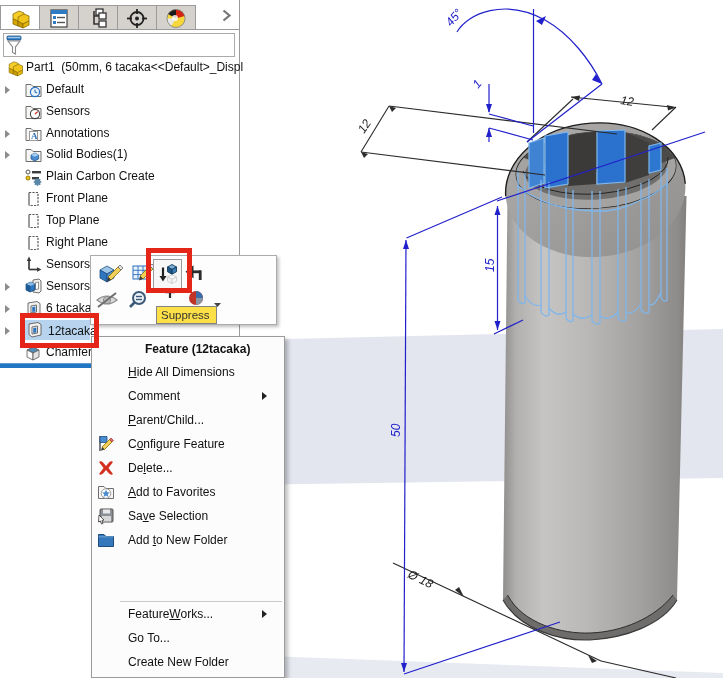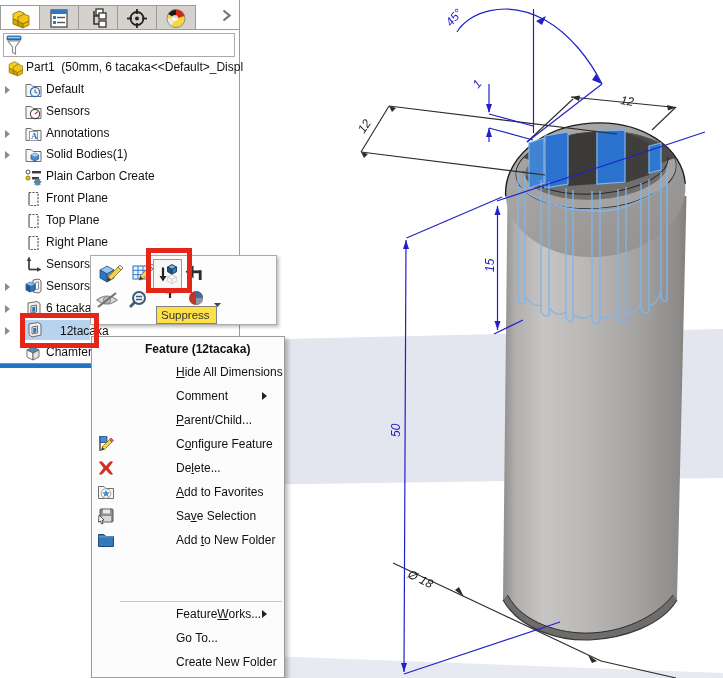--- a/index.html
+++ b/index.html
@@ -20,21 +20,21 @@
   #hl12{left:22px;top:320px;width:68px;height:20px;background:#b7d3ee;}
   #rollbar{left:0;top:363px;width:240px;height:4px;background:#2176c4;border-top:1px solid #5b99d4;}
   #popup{left:90px;top:255px;width:185px;height:68px;background:#fdfdfd;border:1px solid #ababab;
          box-shadow:2px 2px 3px rgba(0,0,0,.25);}
   #supbox{left:153px;top:259px;width:27px;height:31px;border:1px solid #9a9a9a;background:#f7f7f7;}
   #tooltip{left:156px;top:298px;width:55px;height:16px;background:#fde047;border:1px solid #838383;
            font-size:11.5px;color:#333;line-height:16px;padding-left:4px;margin-top:8px;}
   #menu{left:91px;top:336px;width:194px;height:342px;background:#fcfcfc;border:1px solid #9b9b9b;
         box-shadow:3px 3px 4px rgba(0,0,0,.25);box-sizing:border-box;font-size:12px;color:#111;}
   .mi{position:absolute;left:0;width:192px;height:24px;}
-  .mi .mtxt{position:absolute;left:37px;top:5px;white-space:nowrap;margin-left:48px;}
+  .mi .mtxt{position:absolute;left:37px;top:5px;white-space:nowrap;}
   .mi svg{position:absolute;left:6px;top:3px;}
   .mi .sub{position:absolute;right:16px;top:8px;width:0;height:0;
        border-left:5px solid #222;border-top:4px solid transparent;border-bottom:4px solid transparent;}
   #mhead{position:absolute;left:97px;top:342px;font-size:12px;font-weight:bold;color:#111;z-index:31;margin-left:48px;}
   .redbox{border:5px solid #e42517;z-index:60;box-sizing:border-box;}
 </style>
 </head>
 <body>
 
 <svg id="vp" class="abs" style="left:0;top:0;z-index:1" width="723" height="678" viewBox="0 0 723 678">
@@ -358,21 +358,21 @@
 </div>
 
 </div>
 
 <div id="hl12" class="abs" style="z-index:12"></div>
 <div class="abs" style="z-index:13;left:26px;top:321px"><svg width="18" height="18" viewBox="0 0 18 18">
   <polygon points="3,3 12,1.5 15,3.5 15,14 6,16 3,13.5" fill="#f2f1ef" stroke="#5e5e5e" stroke-width="0.9"></polygon>
   <polygon points="6,6 11.5,5 11.5,12 6,13" fill="#fdfdfd" stroke="#5e5e5e" stroke-width="0.9"></polygon>
   <polygon points="7.2,7 10.4,6.4 10.4,11.4 7.2,12" fill="#2e77c0"></polygon>
  </svg></div>
-<div class="abs" style="z-index:13;left:60px;top:324px;font-size:12px;color:#111">12tacaka</div>
+<div class="abs" style="z-index:13;left:48px;top:324px;font-size:12px;color:#111">12tacaka</div>
 <div id="rollbar" class="abs" style="z-index:12"></div>
 
 <div id="popup" class="abs" style="z-index:20"></div>
 <div class="abs" style="z-index:21;left:90px;top:255px"><svg width="185" height="68" viewBox="0 0 185 68">
 
  <g transform="translate(9,8)">
   <polygon points="1,7 8,3 15,7 8,11" fill="#9cc6e8" stroke="#1c4c80" stroke-width="0.8"></polygon>
   <polygon points="1,7 8,11 8,19 1,15" fill="#2e77c0" stroke="#1c4c80" stroke-width="0.8"></polygon>
   <polygon points="8,11 15,7 15,15 8,19" fill="#5593d2" stroke="#1c4c80" stroke-width="0.8"></polygon>
   <polygon points="9,14 19,4 22,7 12,17" fill="#f2cf5a" stroke="#8a6d00" stroke-width="0.8"></polygon>

